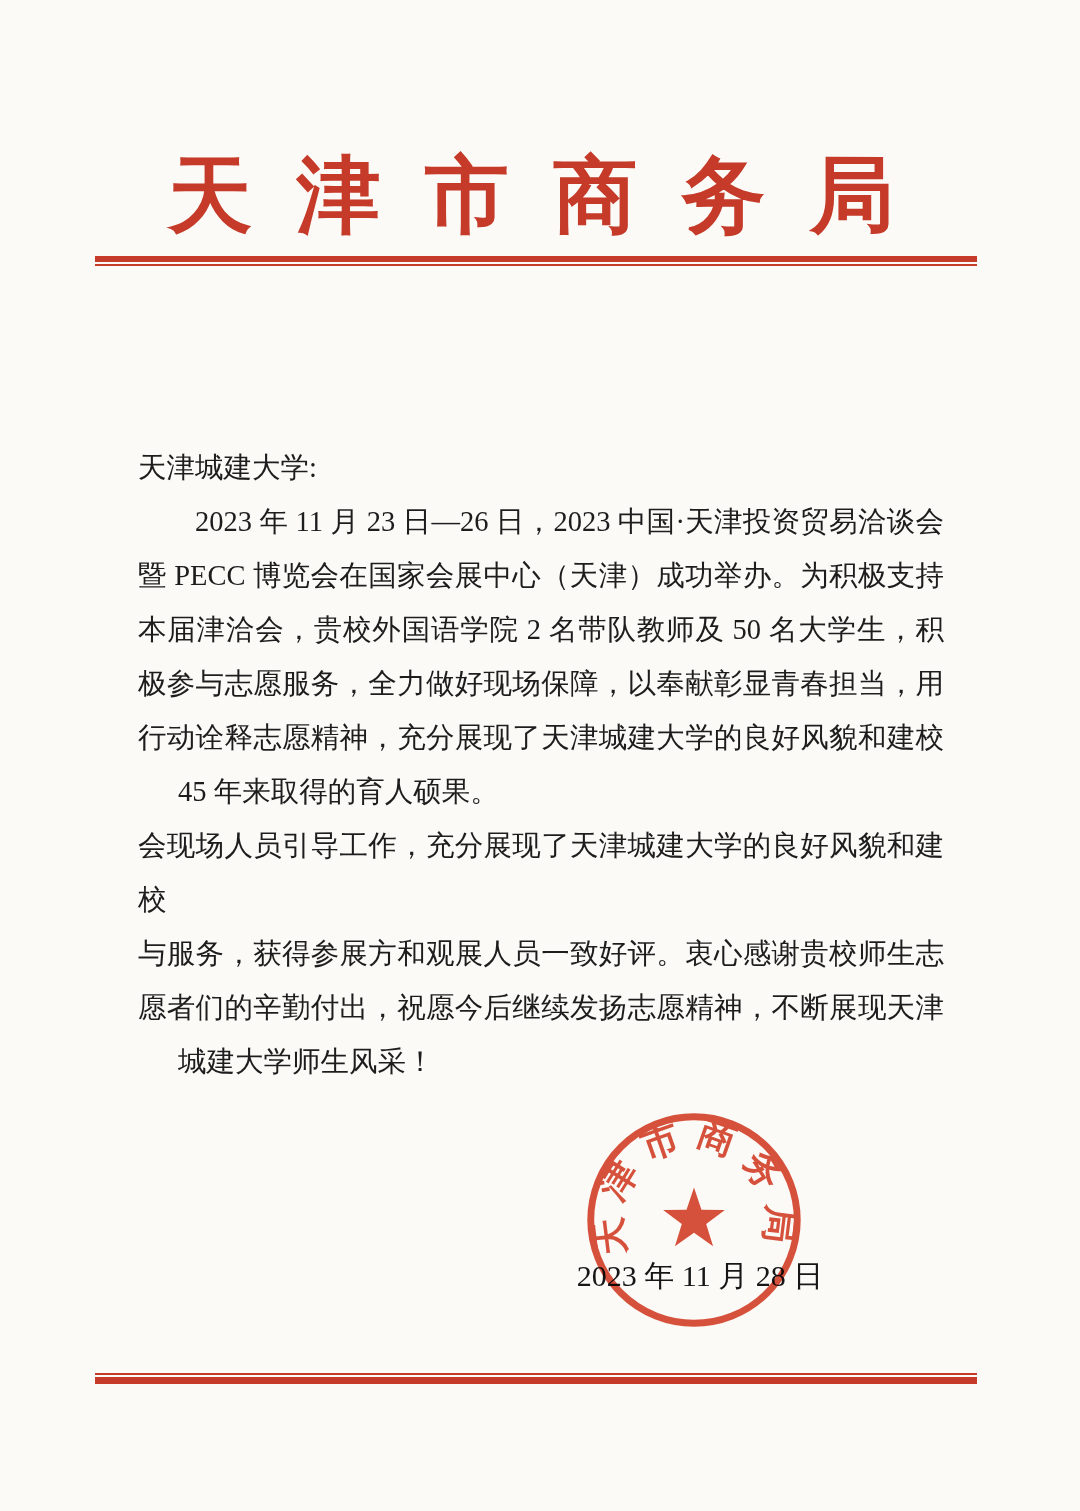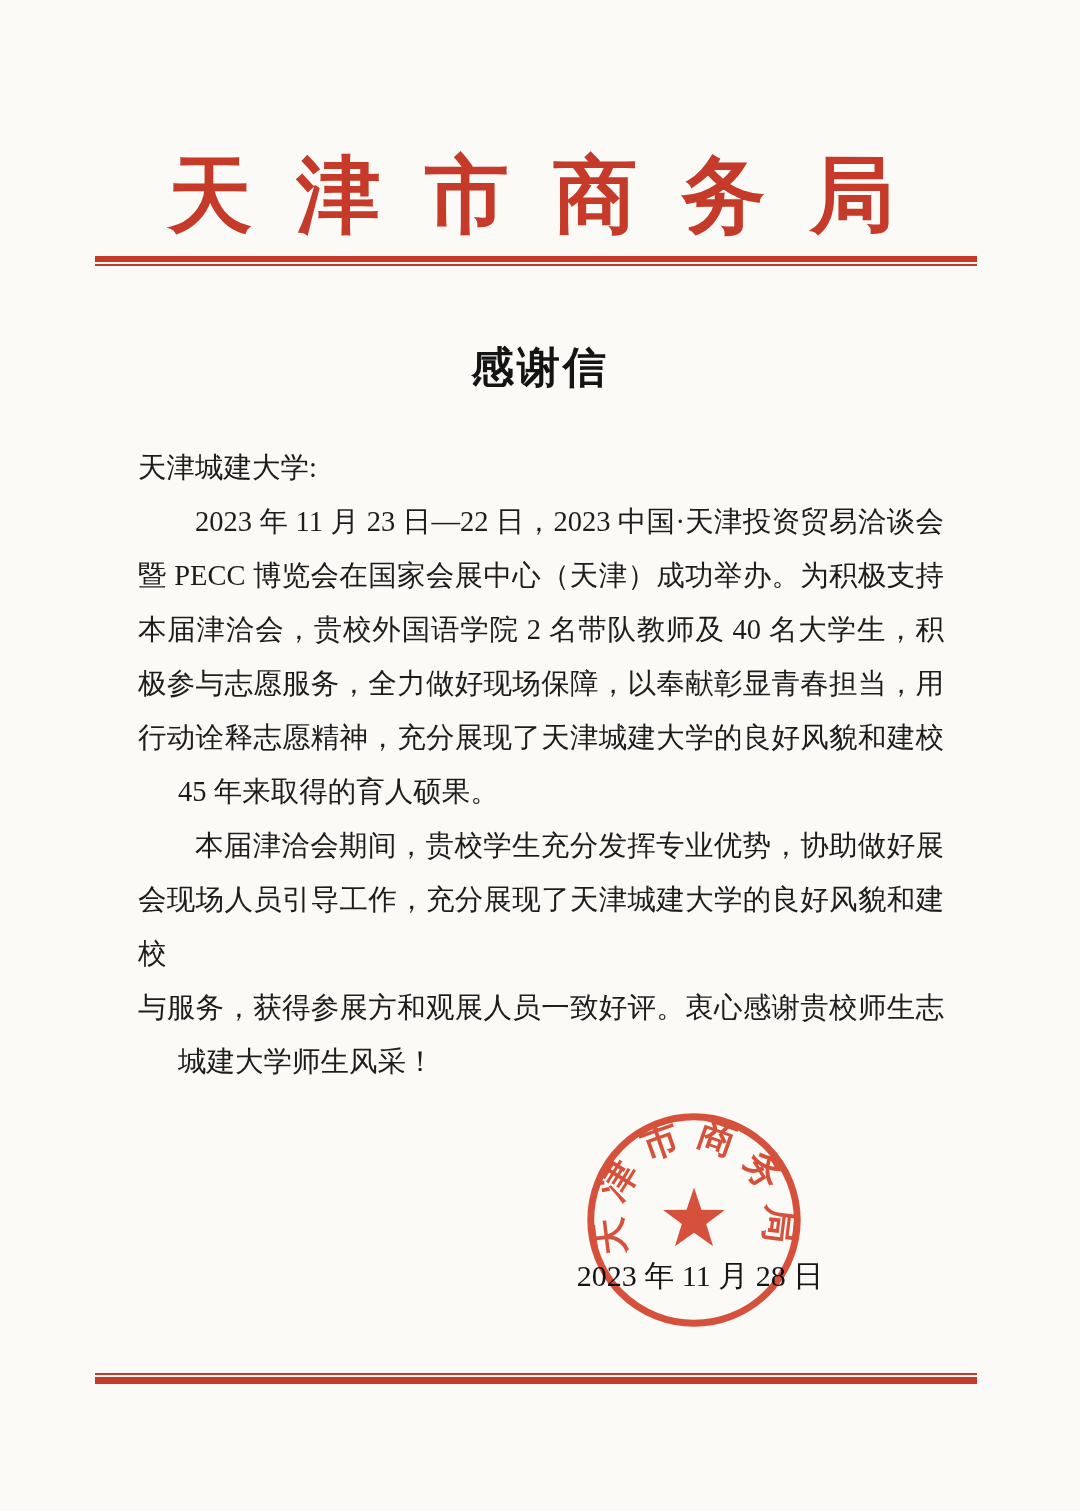--- a/index.html
+++ b/index.html
@@ -68,37 +68,36 @@
       <span>市</span>
       <span>商</span>
       <span>务</span>
       <span>局</span>
     </div>
   <div class="rule-top">
     <div class="thick"></div>
     <div class="thin"></div>
   </div>
 
-  <div class="letter-title">感谢信</div>
 
   <div class="letter-body">
     <div class="salutation">天津城建大学:</div>
     <div>
         <div>
-          <div class="para-line first">2023 年 11 月 23 日—22 日，2023 中国·天津投资贸易洽谈会</div>
+          <div class="para-line first">2023 年 11 月 23 日—26 日，2023 中国·天津投资贸易洽谈会</div>
           <div class="para-line">暨 PECC 博览会在国家会展中心（天津）成功举办。为积极支持</div>
-          <div class="para-line">本届津洽会，贵校外国语学院 2 名带队教师及 40 名大学生，积</div>
+          <div class="para-line">本届津洽会，贵校外国语学院 2 名带队教师及 50 名大学生，积</div>
           <div class="para-line">极参与志愿服务，全力做好现场保障，以奉献彰显青春担当，用</div>
           <div class="para-line">行动诠释志愿精神，充分展现了天津城建大学的良好风貌和建校</div>
           <div class="para-line last">45 年来取得的育人硕果。</div>
         </div>
         <div>
-          <div class="para-line first">本届津洽会期间，贵校学生充分发挥专业优势，协助做好展</div>
           <div class="para-line">会现场人员引导工作，充分展现了天津城建大学的良好风貌和建校</div>
           <div class="para-line">与服务，获得参展方和观展人员一致好评。衷心感谢贵校师生志</div>
+          <div class="para-line">愿者们的辛勤付出，祝愿今后继续发扬志愿精神，不断展现天津</div>
           <div class="para-line last">城建大学师生风采！</div>
         </div>
       </div>
   </div>
 
   <div class="date">2023 年 11 月 28 日</div>
 
   <div class="seal">
     <svg viewBox="0 0 240 240">
       <circle cx="120" cy="120" r="105" fill="none" stroke="#d8452e" stroke-width="7"></circle>

